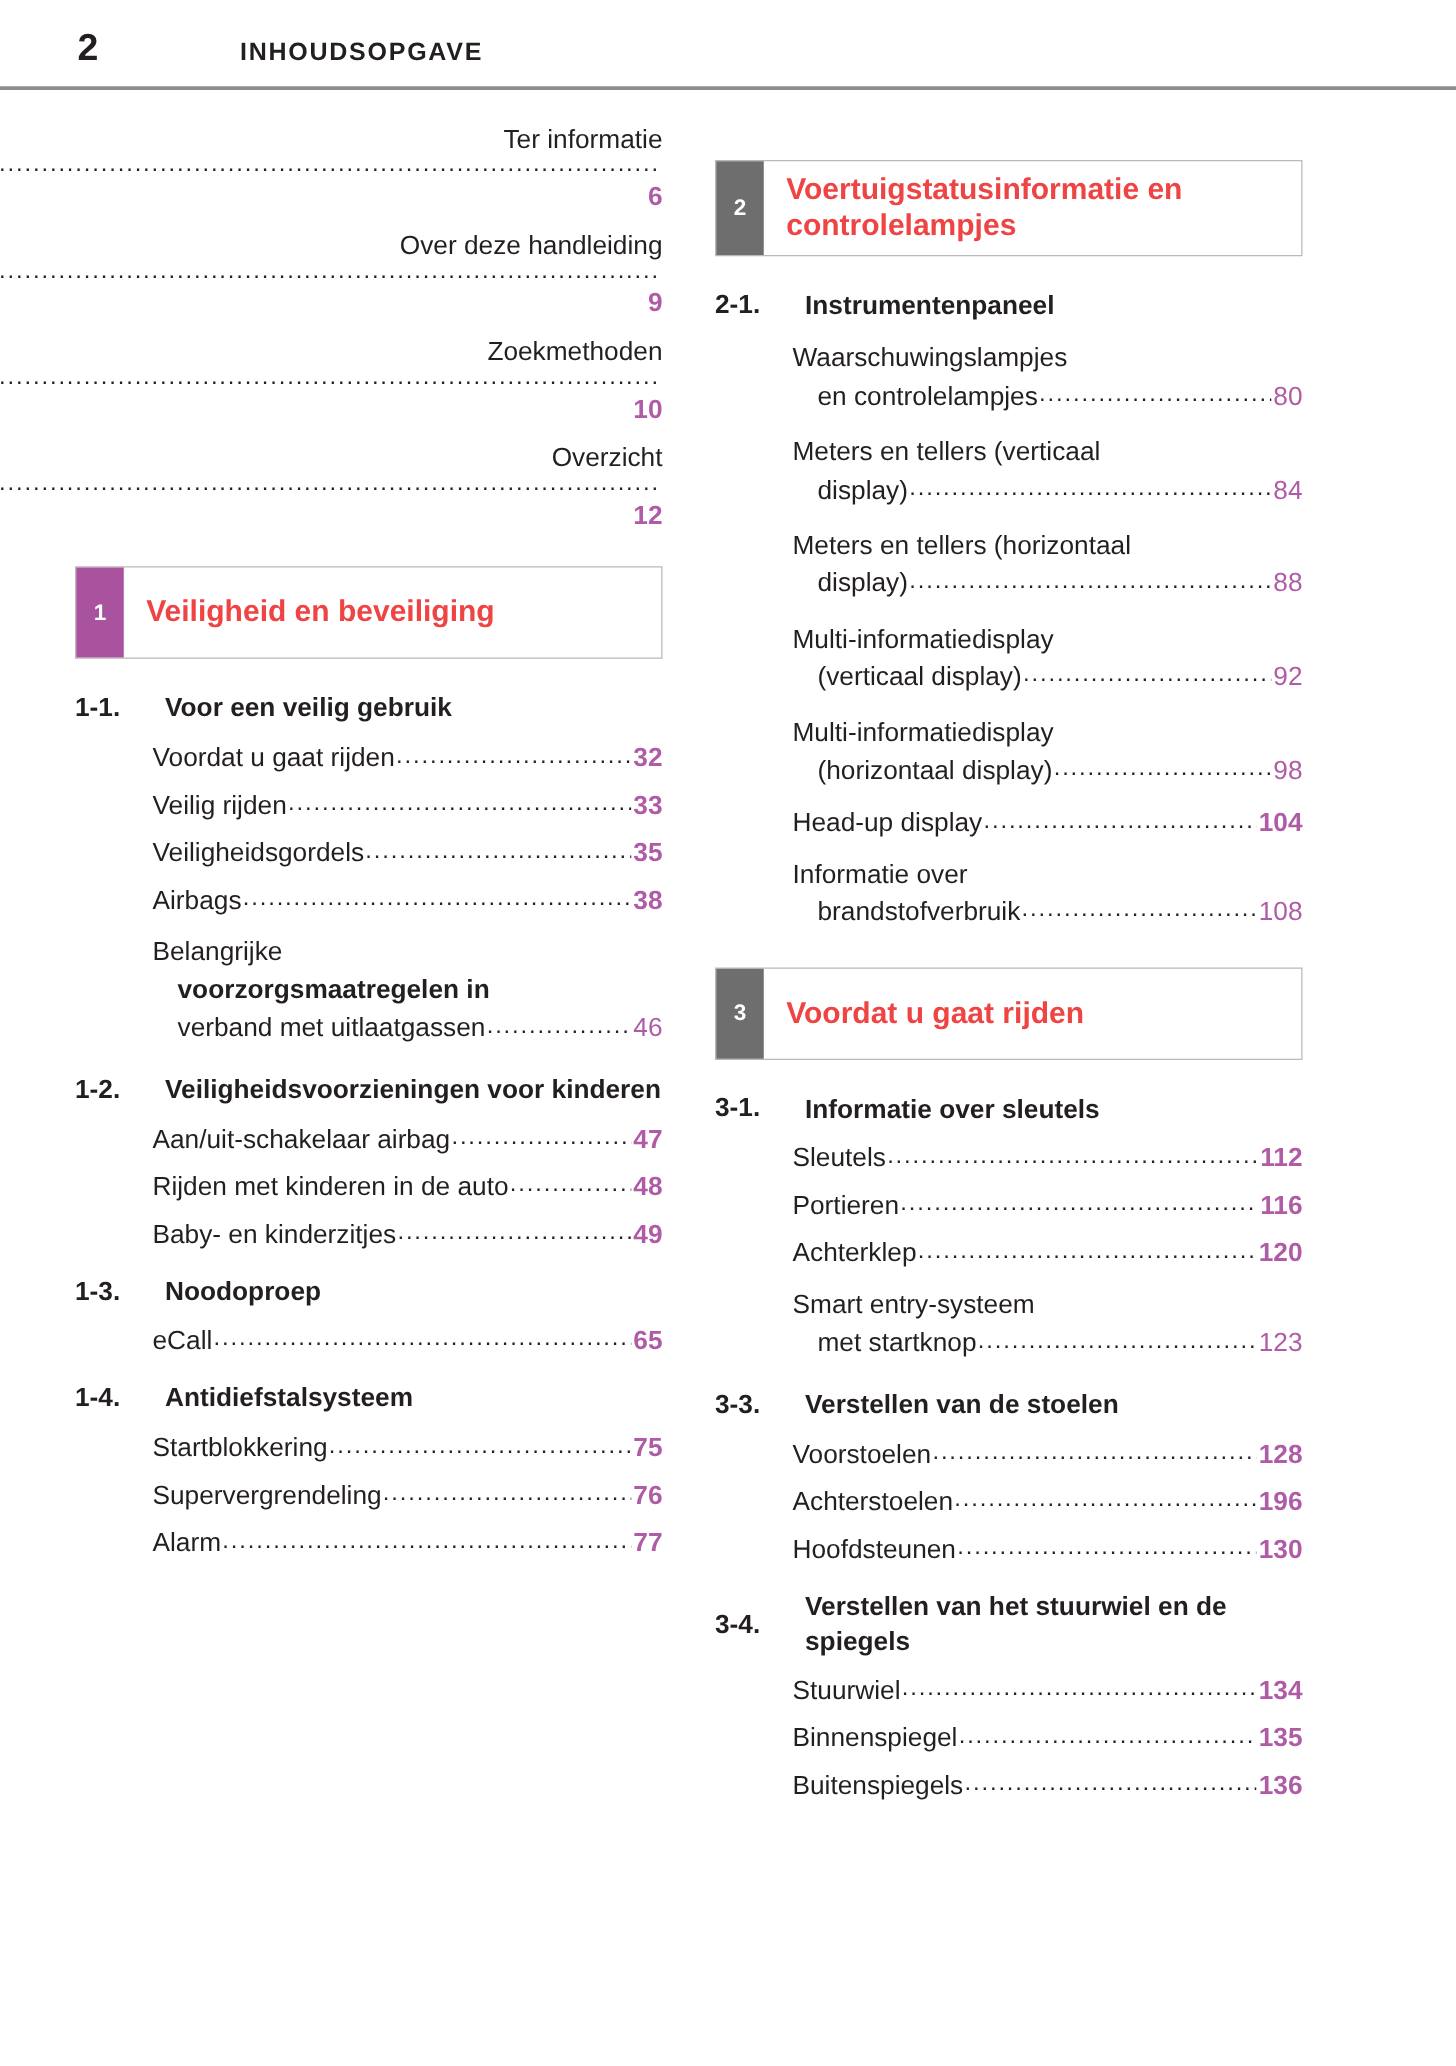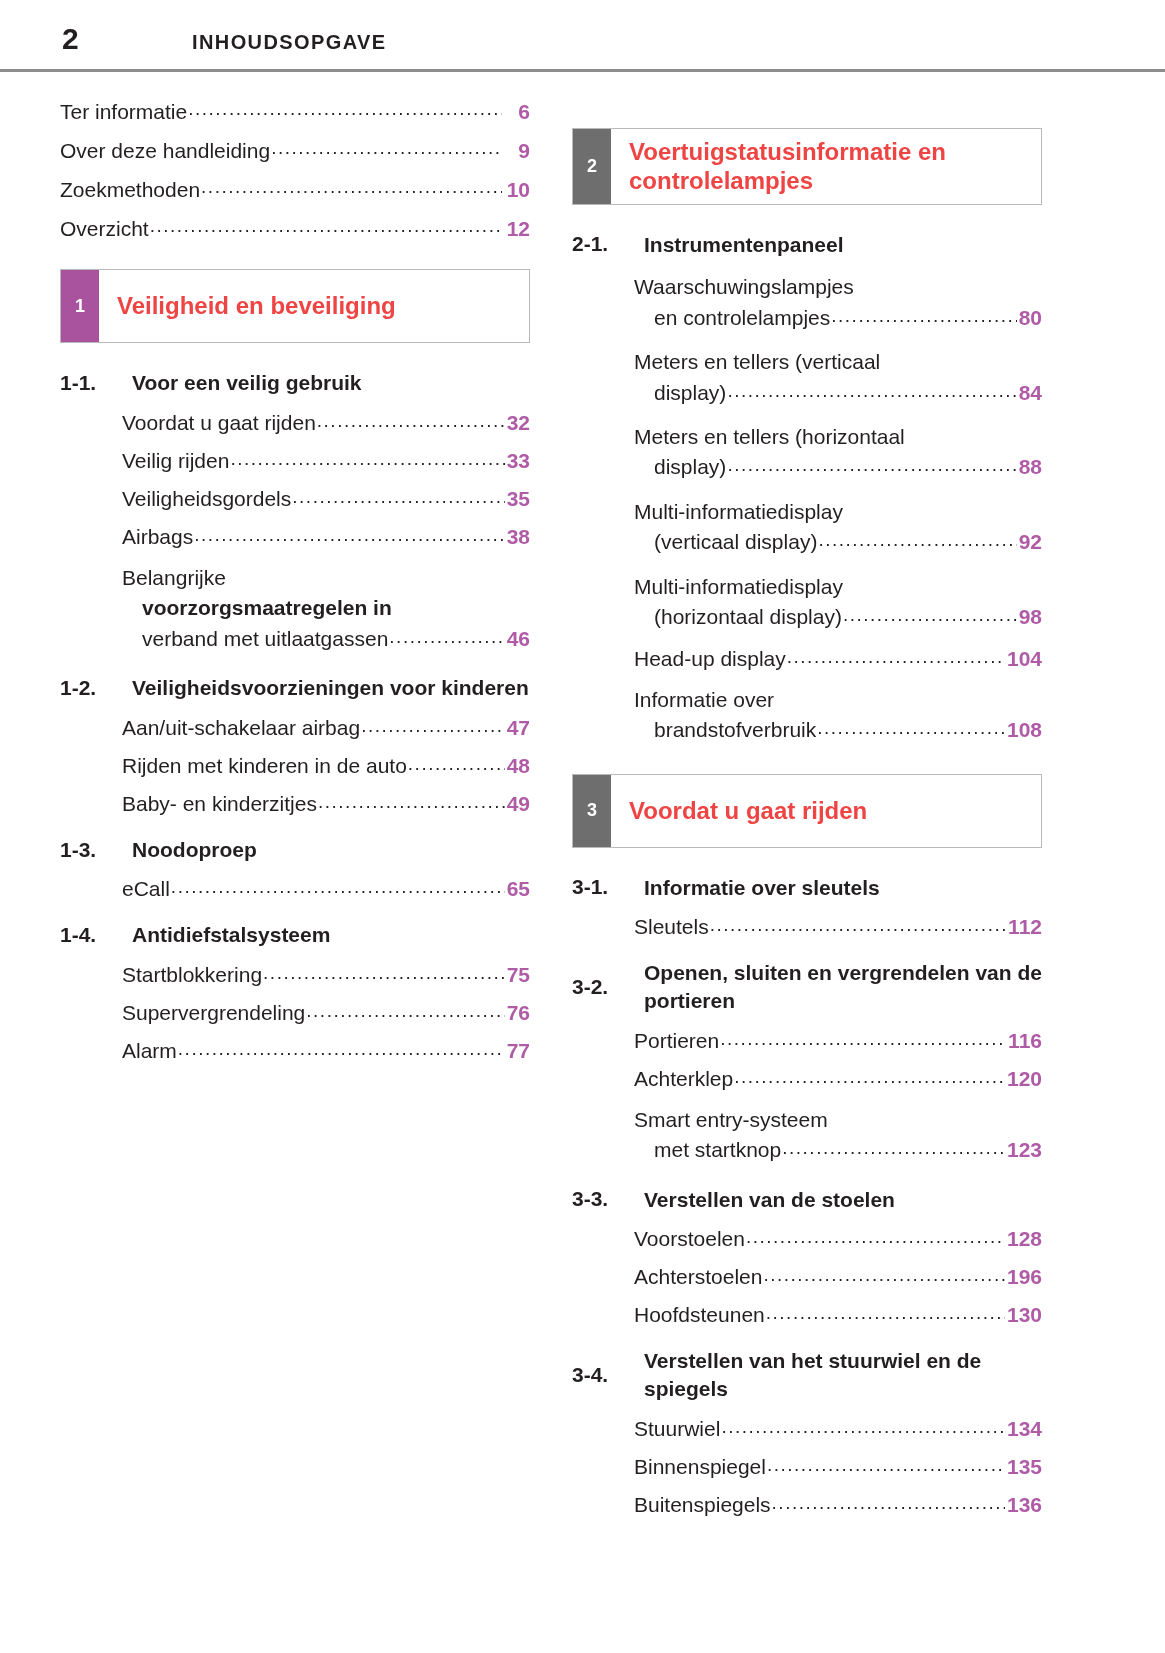--- a/index.html
+++ b/index.html
@@ -46,25 +46,26 @@
   
   .columns {
     display: flex;
     gap: 42px;
     padding: 28px 60px 0 60px;
   }
   .col { width: 470px; }
   
   .toc-line {
     display: flex;
-    align-items: center;
+    align-items: flex-end;
     font-size: 21px;
     color: #231f20;
     margin-bottom: 15px;
     white-space: nowrap;
+    flex-direction: column;
   }
   .toc-line .label { flex: 0 0 auto; }
   .toc-line .leader {
     flex: 1 1 auto;
     overflow: hidden;
     margin: 0 2px 0 1px;
     position: relative;
     top: -3px;
     letter-spacing: 1.5px;
     color: #231f20;
@@ -158,21 +159,21 @@
     align-items: baseline;
     padding-left: 20px;
     white-space: nowrap;
   }
   .entry.multi .rest .label { flex: 0 0 auto; }
   .entry.multi .rest .leader {
     flex: 1 1 auto; overflow: hidden; margin: 0 2px 0 1px;
     position: relative; top: -3px; letter-spacing: 1.5px; font-size: 19px;
   }
   .entry.multi .rest .pg {
-    flex: 0 0 auto; color: #b05ba6; font-weight: bold; font-size: 21px; text-align: center;
+    flex: 0 0 auto; color: #b05ba6; font-weight: normal; font-size: 21px; text-align: center;
   }
   .entry.multi .mid { display: block; padding-left: 20px; font-weight: bold; }
 </style>
 </head>
 <body>
 
 <div class="page">
 
   <div class="page-header">
     <div class="page-number">2</div>
@@ -370,24 +371,20 @@
       <div class="section">
         <span class="snum">3-1.</span>
         <span class="stitle">Informatie over sleutels</span>
       </div>
       <div class="entry">
         <span class="label">Sleutels </span>
         <span class="leader">........................................................................................................</span>
         <span class="pg">112</span>
       </div>
 
-      <div class="section">
-        <span class="snum">3-2.</span>
-        <span class="stitle">Openen, sluiten en vergrendelen van de portieren</span>
-      </div>
       <div class="entry">
         <span class="label">Portieren</span>
         <span class="leader">........................................................................................................</span>
         <span class="pg">116</span>
       </div>
       <div class="entry">
         <span class="label">Achterklep </span>
         <span class="leader">........................................................................................................</span>
         <span class="pg">120</span>
       </div>

